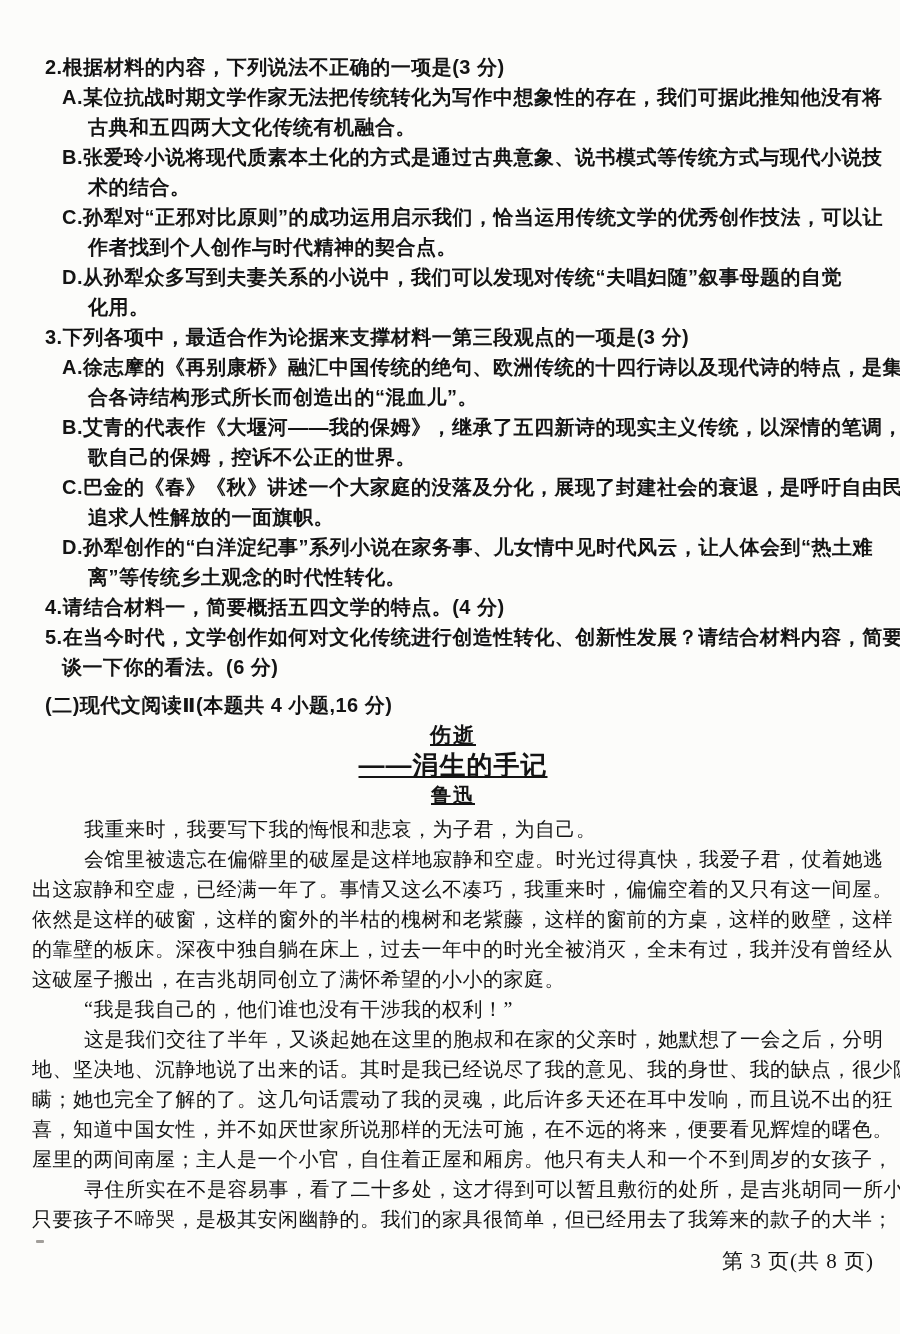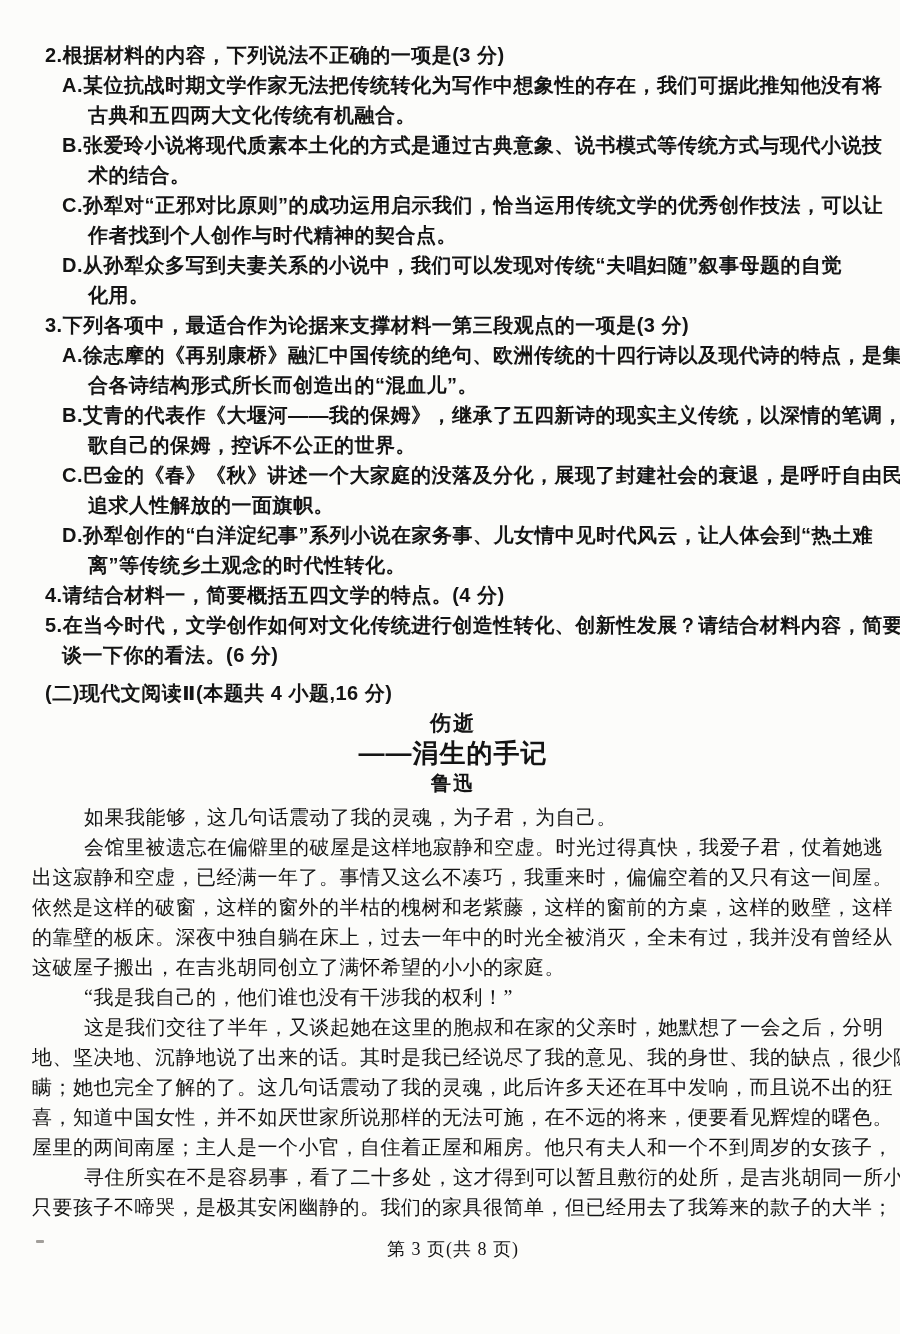--- a/index.html
+++ b/index.html
@@ -11,21 +11,21 @@
     height: 1334px;
     background: #fcfcfa;
     color: #141414;
     overflow: hidden;
     position: relative;
   }
   .sheet {
     box-sizing: border-box;
     width: 900px;
     height: 1334px;
-    padding: 40px 26px 0 32px;
+    padding: 52px 26px 0 32px;
   }
   .line {
     height: 30px;
     line-height: 30px;
     font-size: 20px;
     white-space: nowrap;
     letter-spacing: 0.5px;
   }
   
   .questions .line, .section-block .line {
@@ -42,43 +42,44 @@
   .i-cont { margin-left: 56px; }
   .i-first{ margin-left: 52px; }
   .i-flush{ margin-left: 0; }
 
   .section-block { margin-top: 8px; }
 
   .title-block {
     text-align: center;
     font-family: "Liberation Sans", "DejaVu Sans", sans-serif;
     font-weight: 700;
+    text-decoration: underline;
   }
   .reading-title {
     height: 30px; line-height: 30px;
     font-size: 21px;
     letter-spacing: 2px;
   }
   .reading-subtitle {
     height: 30px; line-height: 30px;
     font-size: 26px;
     letter-spacing: 1px;
   }
   .reading-author {
     height: 30px; line-height: 30px;
     font-size: 20px;
     letter-spacing: 2px;
   }
   .passage { margin-top: 4px; }
 
   .footer {
     margin-top: 12px;
-    text-align: center;
+    text-align: right;
     font-family: "Liberation Serif", "DejaVu Serif", serif;
-    font-size: 18px;
+    font-size: 21px;
     height: 30px; line-height: 30px;
     letter-spacing: 1px;
   }
   
   .speck {
     position: absolute;
     left: 36px;
     top: 1240px;
     width: 8px;
     height: 3px;
@@ -123,21 +124,21 @@
     </div>
 
   <div class="title-block">
     <div class="reading-title">伤逝</div>
     <div class="reading-subtitle">——涓生的手记</div>
     <div class="reading-author">鲁迅</div>
   </div>
 
   <div class="passage">
 
-  <div class="line i-first">如果我能够，这几句话震动了我的灵魂，为子君，为自己。</div>
+  <div class="line i-first">我重来时，我要写下我的悔恨和悲哀，为子君，为自己。</div>
       <div class="line i-first">会馆里被遗忘在偏僻里的破屋是这样地寂静和空虚。时光过得真快，我爱子君，仗着她逃</div>
       <div class="line i-flush">出这寂静和空虚，已经满一年了。事情又这么不凑巧，我重来时，偏偏空着的又只有这一间屋。</div>
       <div class="line i-flush">依然是这样的破窗，这样的窗外的半枯的槐树和老紫藤，这样的窗前的方桌，这样的败壁，这样</div>
       <div class="line i-flush">的靠壁的板床。深夜中独自躺在床上，过去一年中的时光全被消灭，全未有过，我并没有曾经从</div>
       <div class="line i-flush">这破屋子搬出，在吉兆胡同创立了满怀希望的小小的家庭。</div>
       <div class="line i-first">“我是我自己的，他们谁也没有干涉我的权利！”</div>
       <div class="line i-first">这是我们交往了半年，又谈起她在这里的胞叔和在家的父亲时，她默想了一会之后，分明</div>
       <div class="line i-flush">地、坚决地、沉静地说了出来的话。其时是我已经说尽了我的意见、我的身世、我的缺点，很少隐</div>
       <div class="line i-flush">瞒；她也完全了解的了。这几句话震动了我的灵魂，此后许多天还在耳中发响，而且说不出的狂</div>
       <div class="line i-flush">喜，知道中国女性，并不如厌世家所说那样的无法可施，在不远的将来，便要看见辉煌的曙色。</div>

